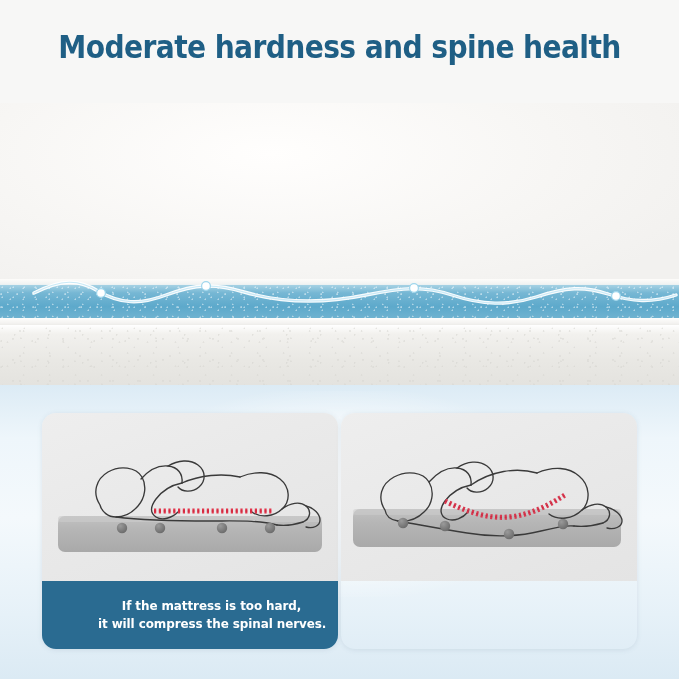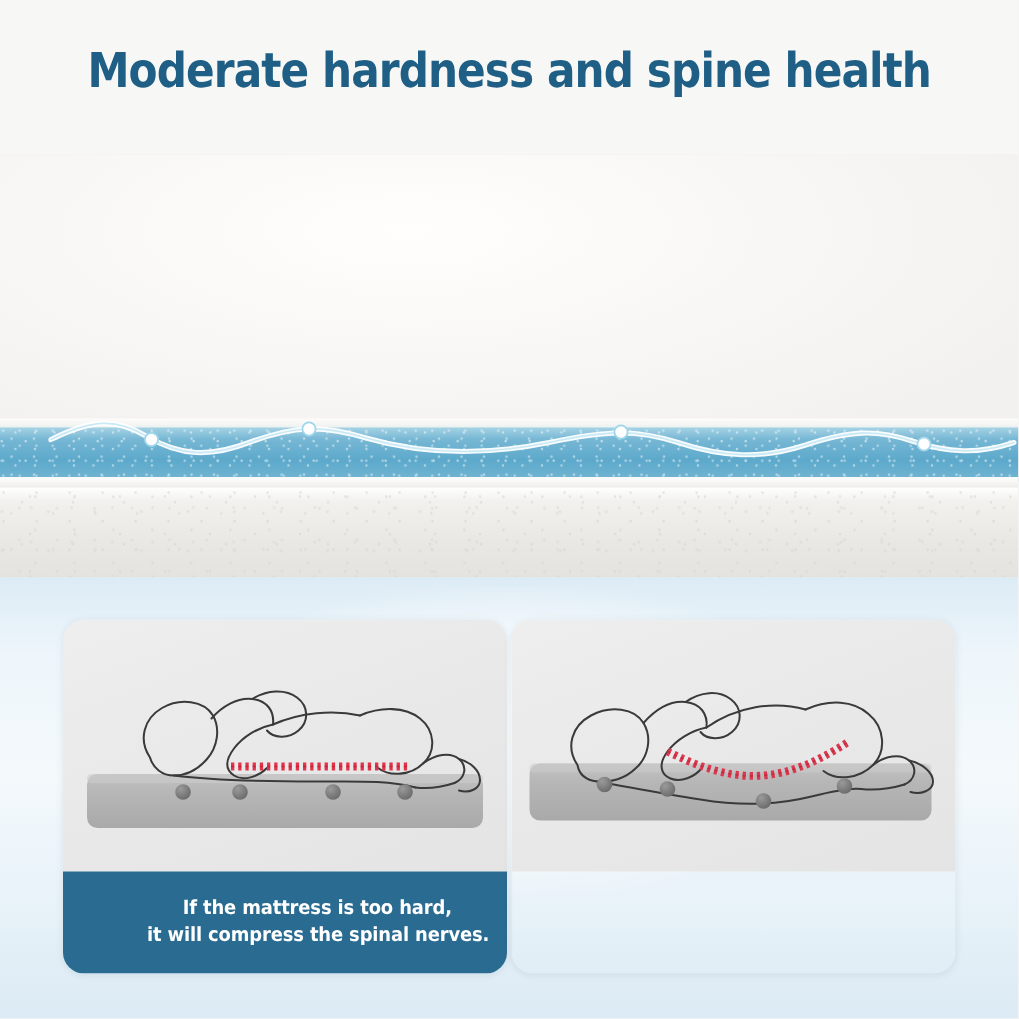--- a/index.html
+++ b/index.html
@@ -8,21 +8,21 @@
     background: #ffffff;
   }
   body {
     font-family: "Liberation Sans", sans-serif;
   }
   #page {
     position: relative;
     width: 679px;
     height: 679px;
     overflow: hidden;
-    background: #e5e5e5;
+    background: #86efac;
   }
 
   
   .header {
     position: absolute;
     left: 0; top: 0;
     width: 679px;
     height: 103px;
     background: #f7f7f6;
   }

